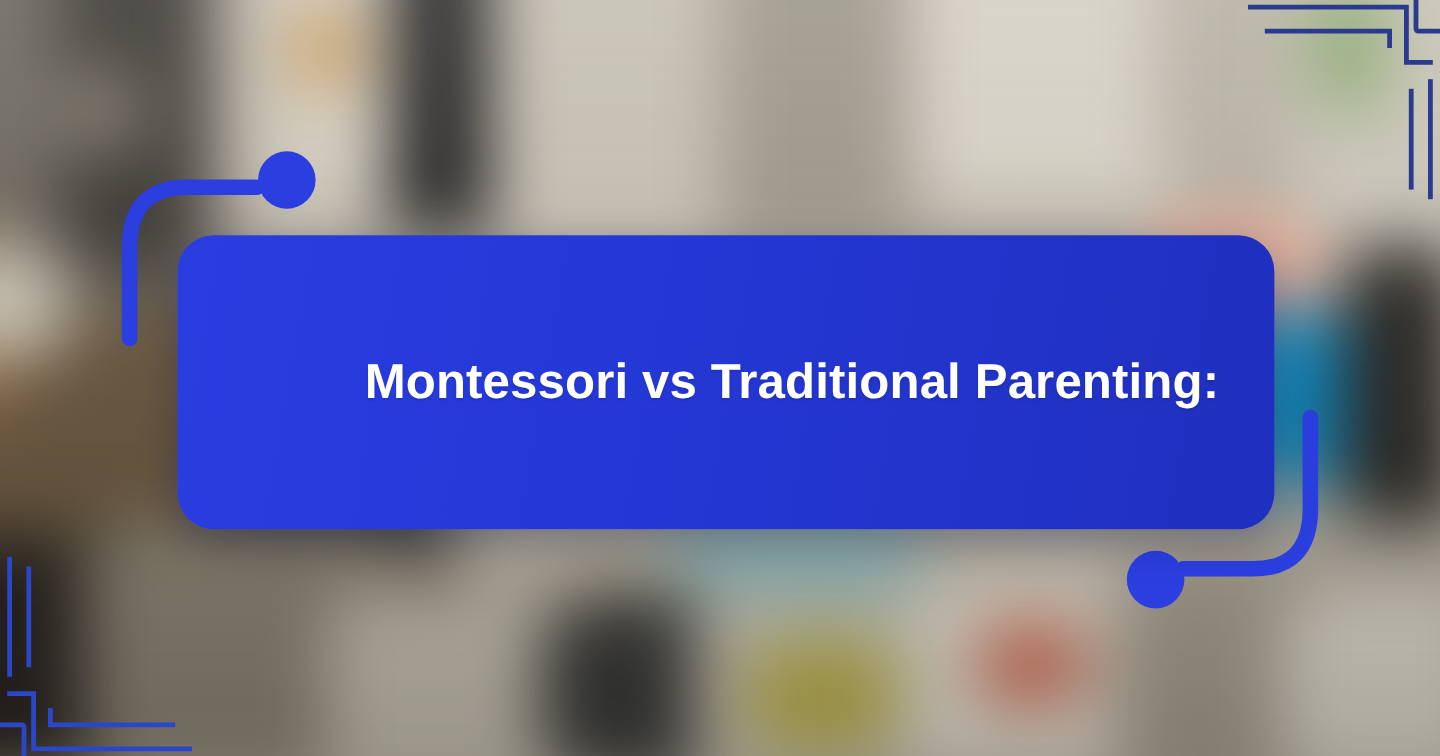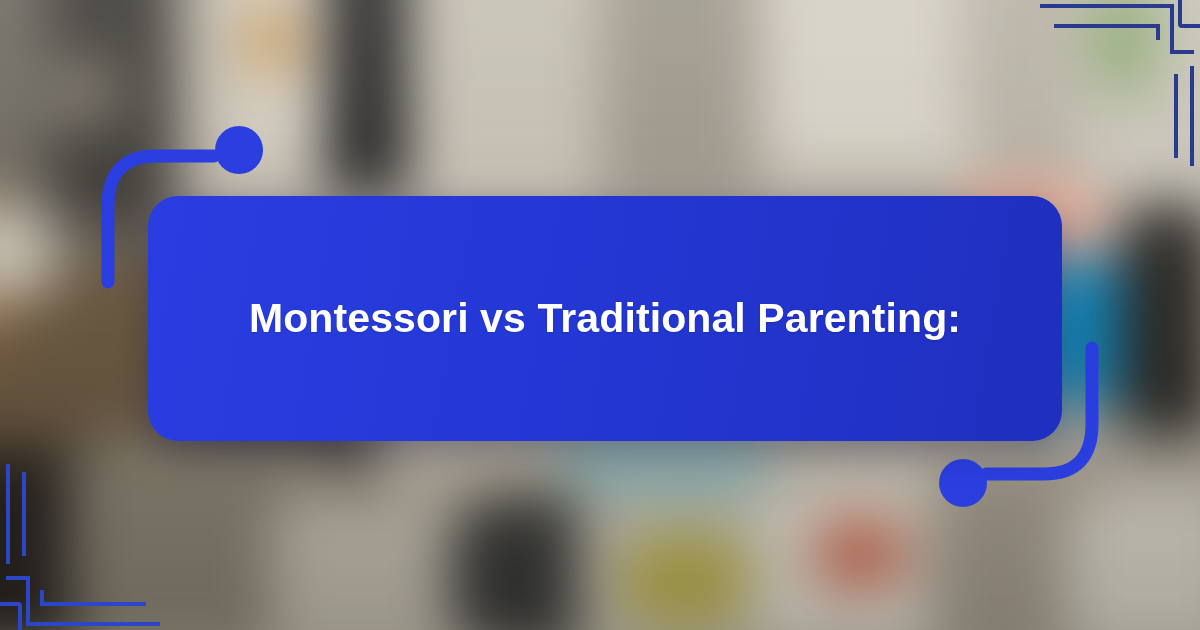--- a/index.html
+++ b/index.html
@@ -89,21 +89,21 @@
   .dot-top{ left:215px; top:126px; width:48px; height:48px; }
   .dot-bottom{ left:939px; top:459px; width:48px; height:48px; }
 
   
   .title-card{
     position:absolute;
     left:148px; top:196px;
     width:914px; height:245px;
     border-radius:30px;
     background:linear-gradient(100deg, #2a3de0 0%, #2438d6 42%, #1f2fbe 100%);
-    display:flex; align-items:center; justify-content:center;
+    display:flex; align-items:center; justify-content:flex-end;
     box-shadow:0 10px 34px rgba(10,16,70,.30);
     padding:0 46px;
   }
   .title-text{
     color:#ffffff;
     font-size:41px;
     line-height:1.42;
     font-weight:700;
     text-align:center;
     letter-spacing:.1px;

